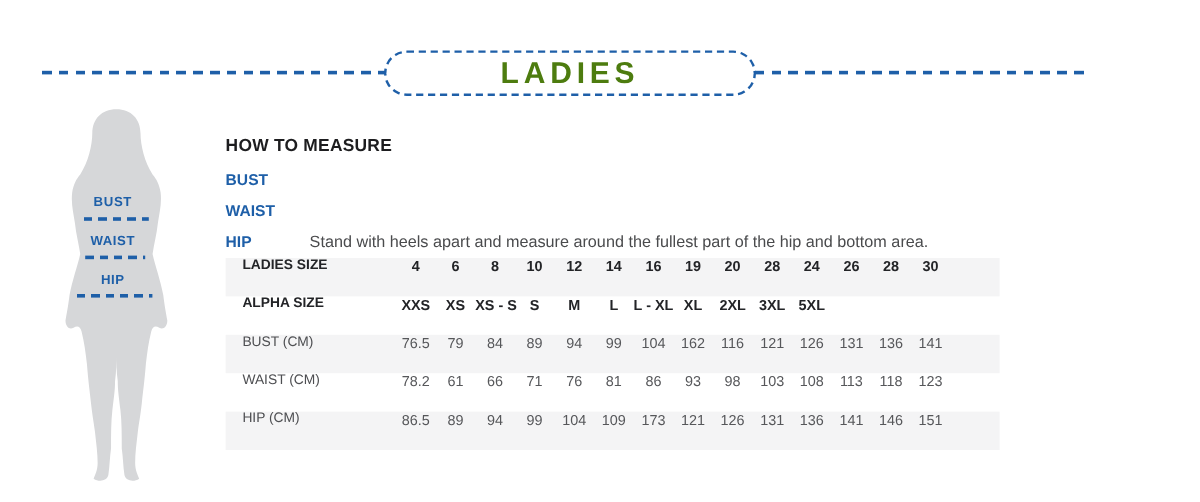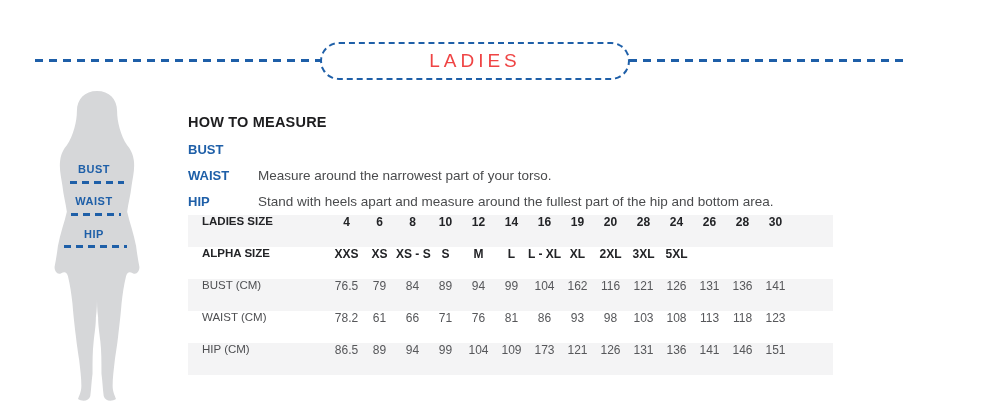--- a/index.html
+++ b/index.html
@@ -14,21 +14,21 @@
     background:repeating-linear-gradient(90deg,#1e5fa8 0 8px,transparent 8px 14px);
   }
   #line-left  { left:35px;  top:59px; width:286px; }
   #line-right { left:629px; top:59px; width:277px; }
   .pill {
     position:absolute; left:320px; top:42px; width:306px; height:34px;
     border:2px dashed #1e5fa8; border-radius:20px;
     display:flex; align-items:center; justify-content:center;
   }
   .pill-text {
-    color:#ef4444; font-weight:normal; font-size:19px; letter-spacing:4px;
+    color:#4d7c0f; font-weight:bold; font-size:25px; letter-spacing:4px;
   }
 
   
   #figure-svg { position:absolute; left:30px; top:88px; width:134px; height:322px; }
   .fig-label {
     position:absolute; width:60px; text-align:center;
     color:#1e5fa8; font-weight:bold; font-size:11px; letter-spacing:0.5px;
   }
   #bust-label  { left:64px; top:163px; }
   #waist-label { left:64px; top:195px; }
@@ -120,21 +120,20 @@
 <div class="fig-line" id="hip-line"></div>
 
 <div id="how-to-measure">
   <div class="htm-title">HOW TO MEASURE</div>
   <div id="measure-rows">
       <div class="measure-row">
         <span class="measure-term">BUST</span>
       </div>
       <div class="measure-row">
         <span class="measure-term">WAIST</span>
-        <span class="measure-desc">Measure around the narrowest part of your torso.</span>
       </div>
       <div class="measure-row">
         <span class="measure-term">HIP</span>
         <span class="measure-desc">Stand with heels apart and measure around the fullest part of the hip and bottom area.</span>
       </div>
     </div>
 </div>
 
 <div id="size-table">
     <div class="size-row striped header-row">

